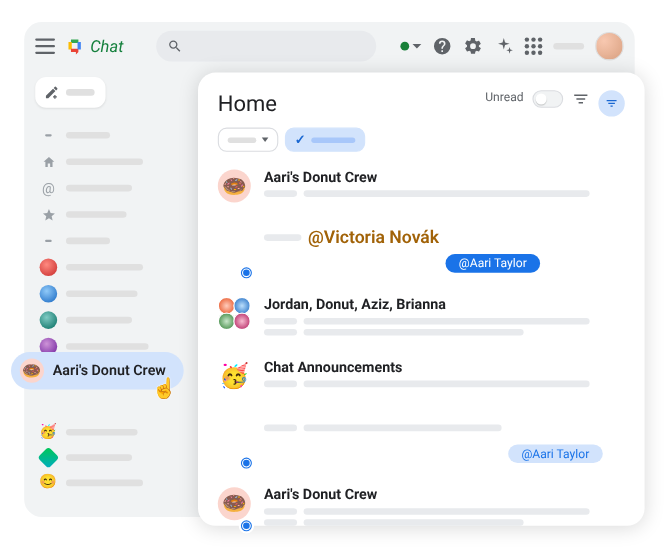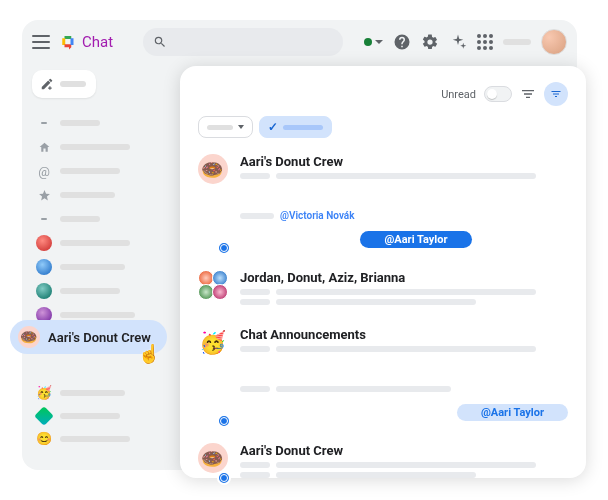--- a/index.html
+++ b/index.html
@@ -41,21 +41,21 @@
     cursor: pointer;
   }
   .hamburger span { height: 2px; background: #5f6368; border-radius: 1px; }
 
   .chat-logo {
     display: flex;
     align-items: center;
     gap: 4px;
   }
   .chat-logo svg { width: 18px; height: 18px; }
-  .chat-logo-text { font-size: 15px; color: #a21caf; font-weight: 400; }
+  .chat-logo-text { font-size: 15px; color: #15803d; font-weight: 400; font-style: italic; }
 
   .search-box {
     margin-left: 24px;
     flex: 1;
     max-width: 200px;
     height: 28px;
     background: #e8eaed;
     border-radius: 14px;
     display: flex;
     align-items: center;
@@ -209,21 +209,20 @@
     margin-bottom: 10px;
   }
   .panel-title {
     font-size: 20px;
     font-weight: 400;
     color: #202124;
   }
   .panel-header-right {
     margin-left: auto;
     display: flex;
-    align-items: center;
     gap: 8px;
   }
   .unread-text { font-size: 11px; color: #5f6368; }
   .toggle-pill {
     width: 28px; height: 16px;
     background: #f1f3f4; border: 1px solid #dadce0; border-radius: 10px;
     position: relative;
   }
   .toggle-pill::after {
     content:''; position:absolute; left:2px; top:2px; width:10px; height:10px;
@@ -313,30 +312,30 @@
     display: flex;
     align-items: center;
     gap: 6px;
     margin-bottom: 4px;
     flex-wrap: wrap;
   }
   .convo-line .ph { background: #e8eaed; }
   .convo-line .ph-short { width: 30px; height: 6px; border-radius: 3px; background:#e8eaed; }
 
   .mention-link {
-    color: #3b82f6;
-    font-size: 10px;
+    color: #a16207;
+    font-size: 16px;
     font-weight: 600;
   }
   .mention-pill {
     background: #1a73e8;
     color: #fff;
     font-size: 11px;
-    font-weight: 700;
-    padding: 2px 24px;
+    font-weight: 400;
+    padding: 2px 12px;
     border-radius: 10px;
     margin-top: 48px;
   }
   .mention-pill.light {
     background: #d2e3fc;
     color: #1a73e8;
   }
 
   .dash { width: 6px; height: 2px; background: #9aa0a6; border-radius: 1px; }
 </style>
@@ -479,20 +478,21 @@
 </div>
 
 <div class="hover-chip">
   <div class="donut-av">🍩</div>
   <span>Aari's Donut Crew</span>
   <span class="cursor-icon">☝</span>
 </div>
 
 <div class="front-panel">
   <div class="panel-header">
+    <div class="panel-title">Home</div>
     <div class="panel-header-right">
       <span class="unread-text">Unread</span>
       <div class="toggle-pill"></div>
       <svg class="sort-icon" width="16" height="16" viewBox="0 0 24 24" fill="#5f6368">
           <path d="M3 6h18v2H3zm3 5h12v2H6zm3 5h6v2H9z"></path>
         </svg>
       <div class="filter-btn">
         <svg viewBox="0 0 24 24">
             <path d="M10 18h4v-2h-4v2zM3 6v2h18V6H3zm3 7h12v-2H6v2z"></path>
           </svg>

